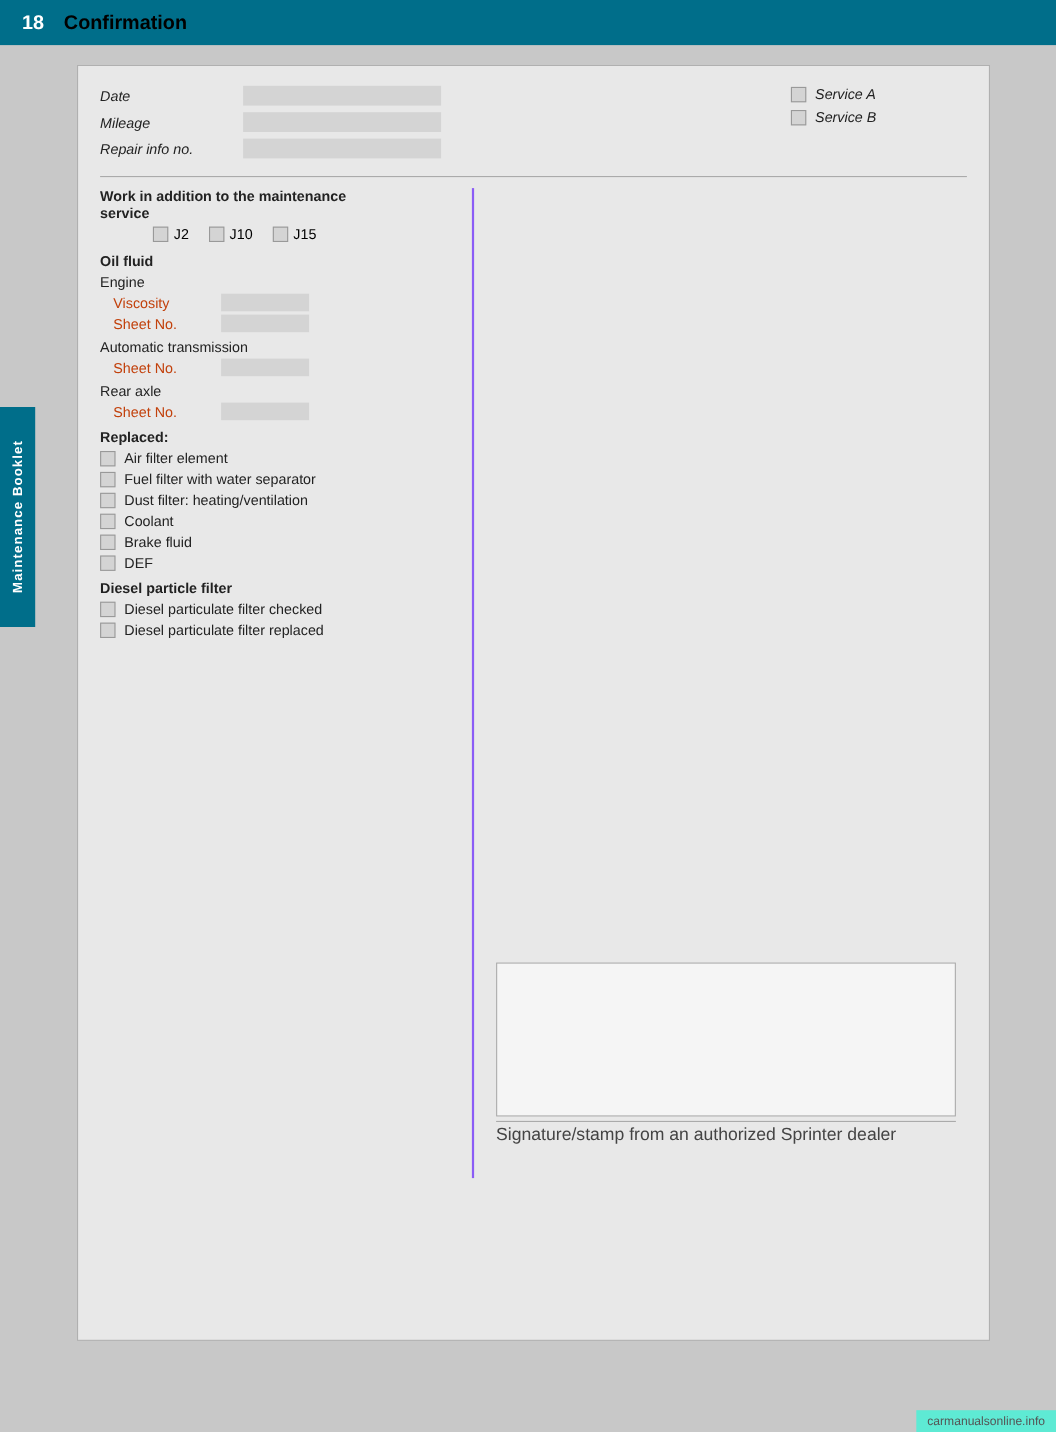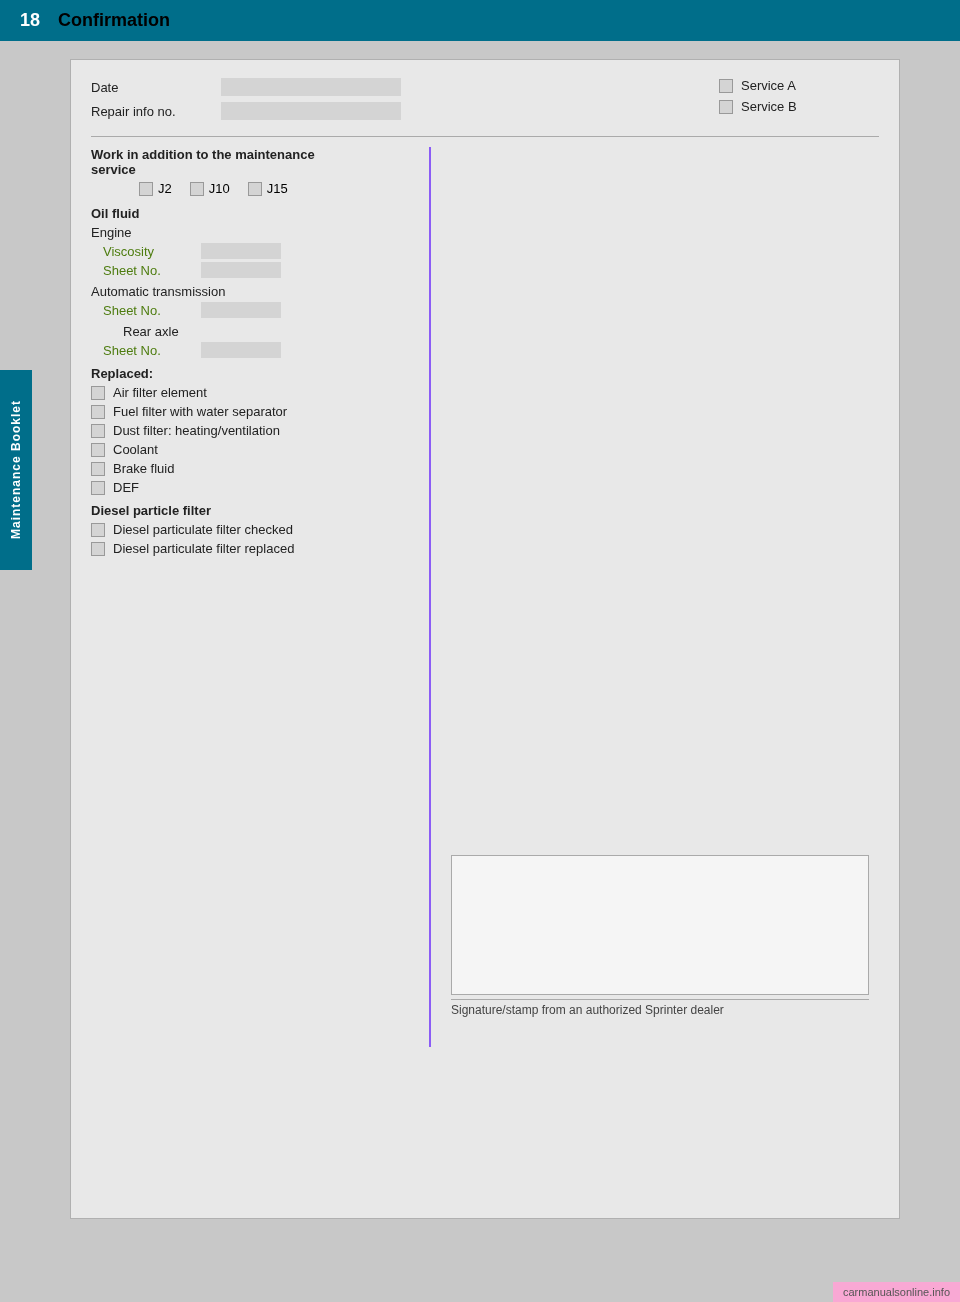--- a/index.html
+++ b/index.html
@@ -70,20 +70,21 @@
       padding: 18px 20px;
       min-height: 1160px;
     }
 
     
     .top-fields {
       display: flex;
       gap: 45px;
       margin-bottom: 6px;
       align-items: flex-start;
+      font-style: italic;
     }
 
     .left-fields {
       flex: 1;
     }
 
     .field-row {
       display: flex;
       align-items: center;
       margin-bottom: 6px;
@@ -200,21 +201,21 @@
     .indented-field {
       display: flex;
       align-items: center;
       gap: 8px;
       margin-left: 12px;
       margin-bottom: 3px;
     }
 
     .indented-field-label {
       font-size: 13px;
-      color: #4d7c0f;
+      color: #c2410c;
       min-width: 90px;
     }
 
     .small-input {
       width: 80px;
       height: 16px;
       background: #d4d4d4;
       border: none;
     }
 
@@ -243,32 +244,32 @@
 
     .signature-box {
       border: 1px solid #aaa;
       background: #f5f5f5;
       height: 140px;
       width: 100%;
       margin-bottom: 4px;
     }
 
     .signature-label {
-      font-size: 12px;
+      font-size: 16px;
       color: #444;
       border-top: 1px solid #aaa;
       padding-top: 3px;
     }
 
     
     .watermark {
       position: absolute;
       bottom: 0;
       right: 0;
-      background: #f9a8d4;
+      background: #5eead4;
       padding: 4px 10px;
       font-size: 11px;
       color: #555;
     }
   </style>
 </head>
 <body>
 
 <div class="page-wrapper">
 
@@ -280,20 +281,24 @@
   <div class="side-tab">
     <span class="side-tab-text">Maintenance Booklet</span>
   </div>
 
   <div class="main-content">
 
     <div class="top-fields">
       <div class="left-fields">
         <div class="field-row">
           <span class="field-label">Date</span>
+          <div class="field-input"></div>
+        </div>
+        <div class="field-row">
+          <span class="field-label">Mileage</span>
           <div class="field-input"></div>
         </div>
         <div class="field-row">
           <span class="field-label">Repair info no.</span>
           <div class="field-input"></div>
         </div>
       </div>
       <div class="right-checkboxes">
         <div class="checkbox-row">
           <div class="checkbox-box"></div>
@@ -342,21 +347,21 @@
           </div>
           <div class="indented-field">
             <span class="indented-field-label">Sheet No.</span>
             <div class="small-input"></div>
           </div>
           <div class="sub-section-label" style="margin-top:6px;">Automatic transmission</div>
           <div class="indented-field">
             <span class="indented-field-label">Sheet No.</span>
             <div class="small-input"></div>
           </div>
-          <div class="sub-section-label" style="margin-top:6px;margin-left:32px;">Rear axle</div>
+          <div class="sub-section-label" style="margin-top:6px;">Rear axle</div>
           <div class="indented-field">
             <span class="indented-field-label">Sheet No.</span>
             <div class="small-input"></div>
           </div>
         </div>
 
         <div class="sub-section">
           <div class="section-title">Replaced:</div>
           <div class="replaced-list">
             <div class="replaced-item">

